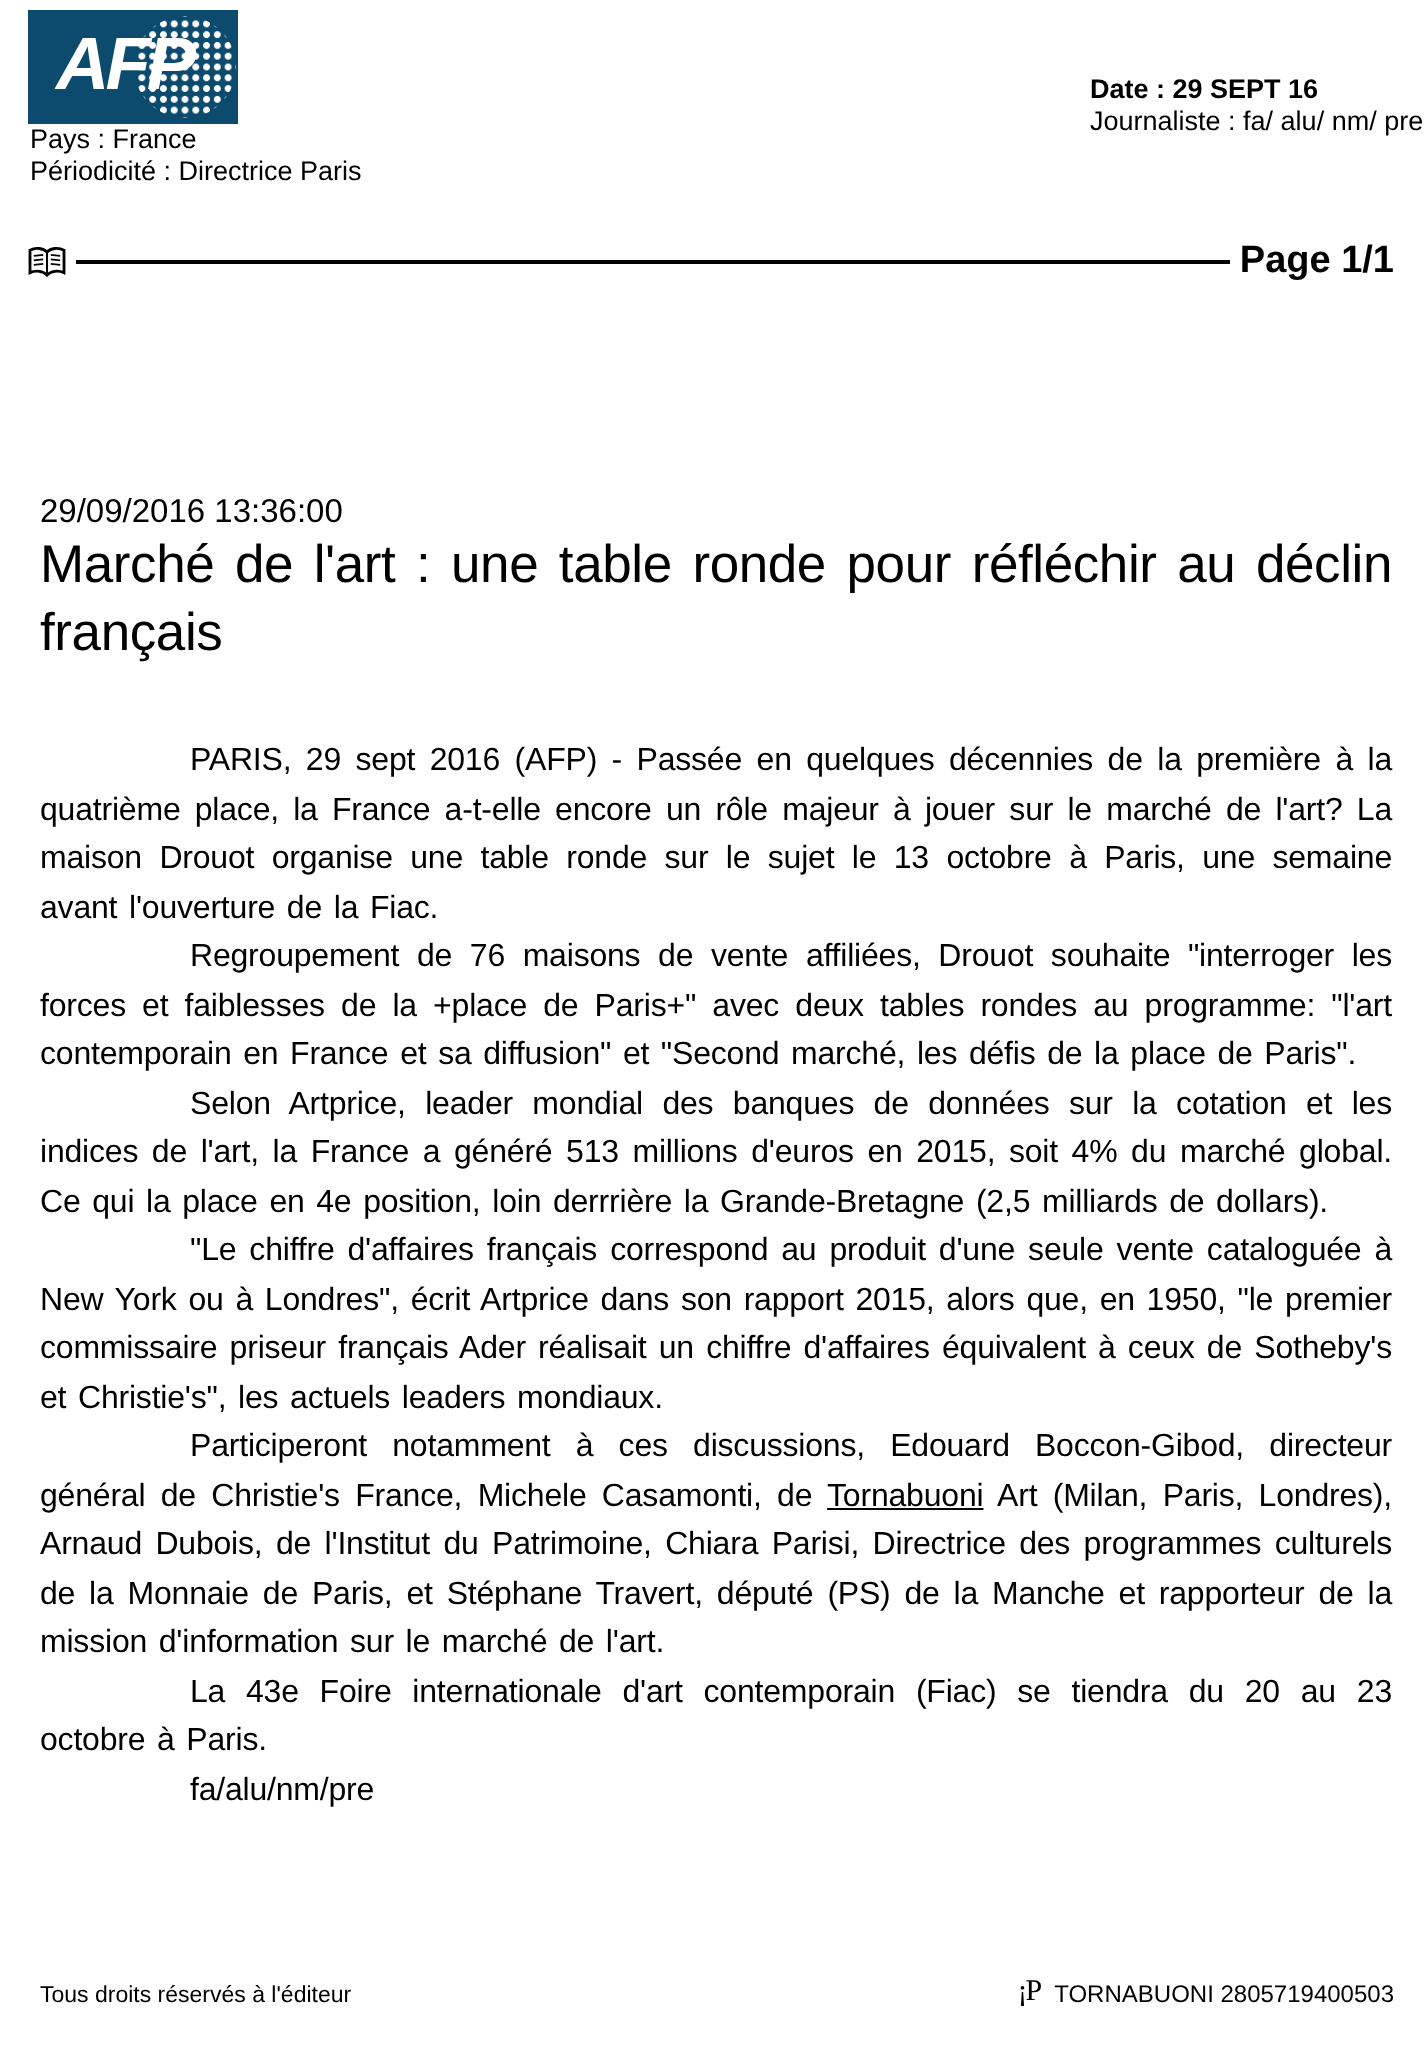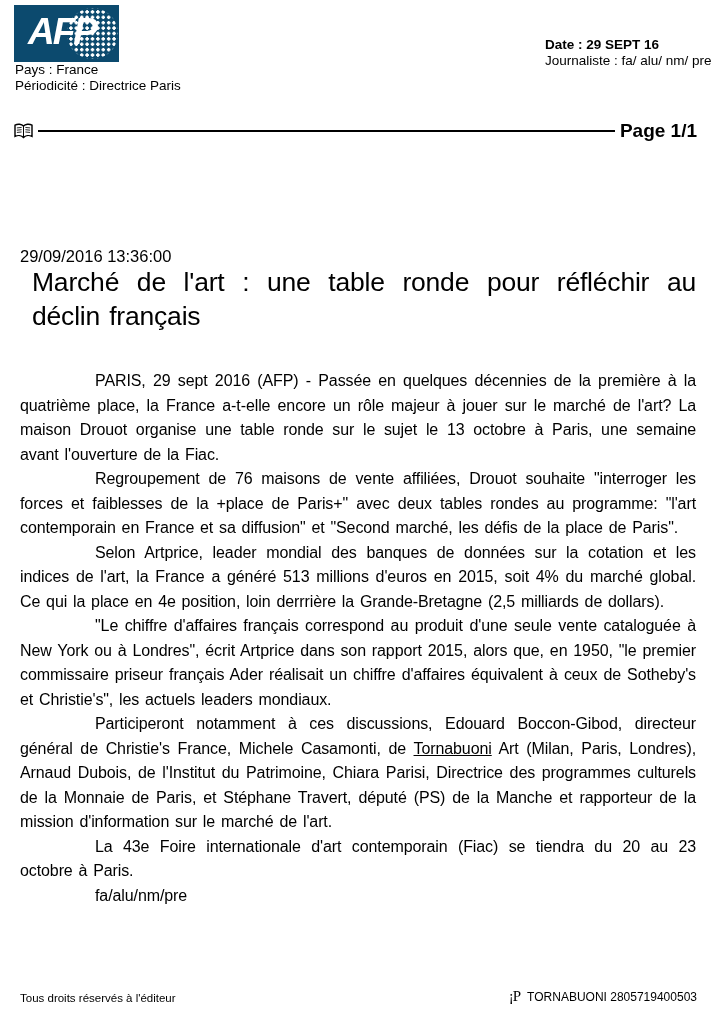--- a/index.html
+++ b/index.html
@@ -61,21 +61,20 @@
   .rule-line { flex: 1 1 auto; height: 0; border-top: 2px solid #000; }
   .page-label { flex: 0 0 auto; font-weight: bold; font-size: 19px; padding-left: 5px; text-align: center; }
 
   
   .article { position: absolute; left: 20px; top: 247px; width: 676px; }
   .timestamp { font-size: 16.5px; line-height: 19px; margin-bottom: 0; }
   .headline {
     font-size: 26.5px; line-height: 33.5px; font-weight: normal;
     text-align: justify; letter-spacing: -0.2px; word-spacing: 2px;
     margin-bottom: 36px;
-    margin-left: 12px;
   }
   .body-text p {
     font-size: 16px; line-height: 24.5px;
     text-align: justify; text-indent: 75px;
     word-spacing: 1.5px; letter-spacing: -0.1px;
   }
   .underlined { text-decoration: underline; }
   .signature {
     font-size: 16px; line-height: 24.5px; text-indent: 75px;
   }

